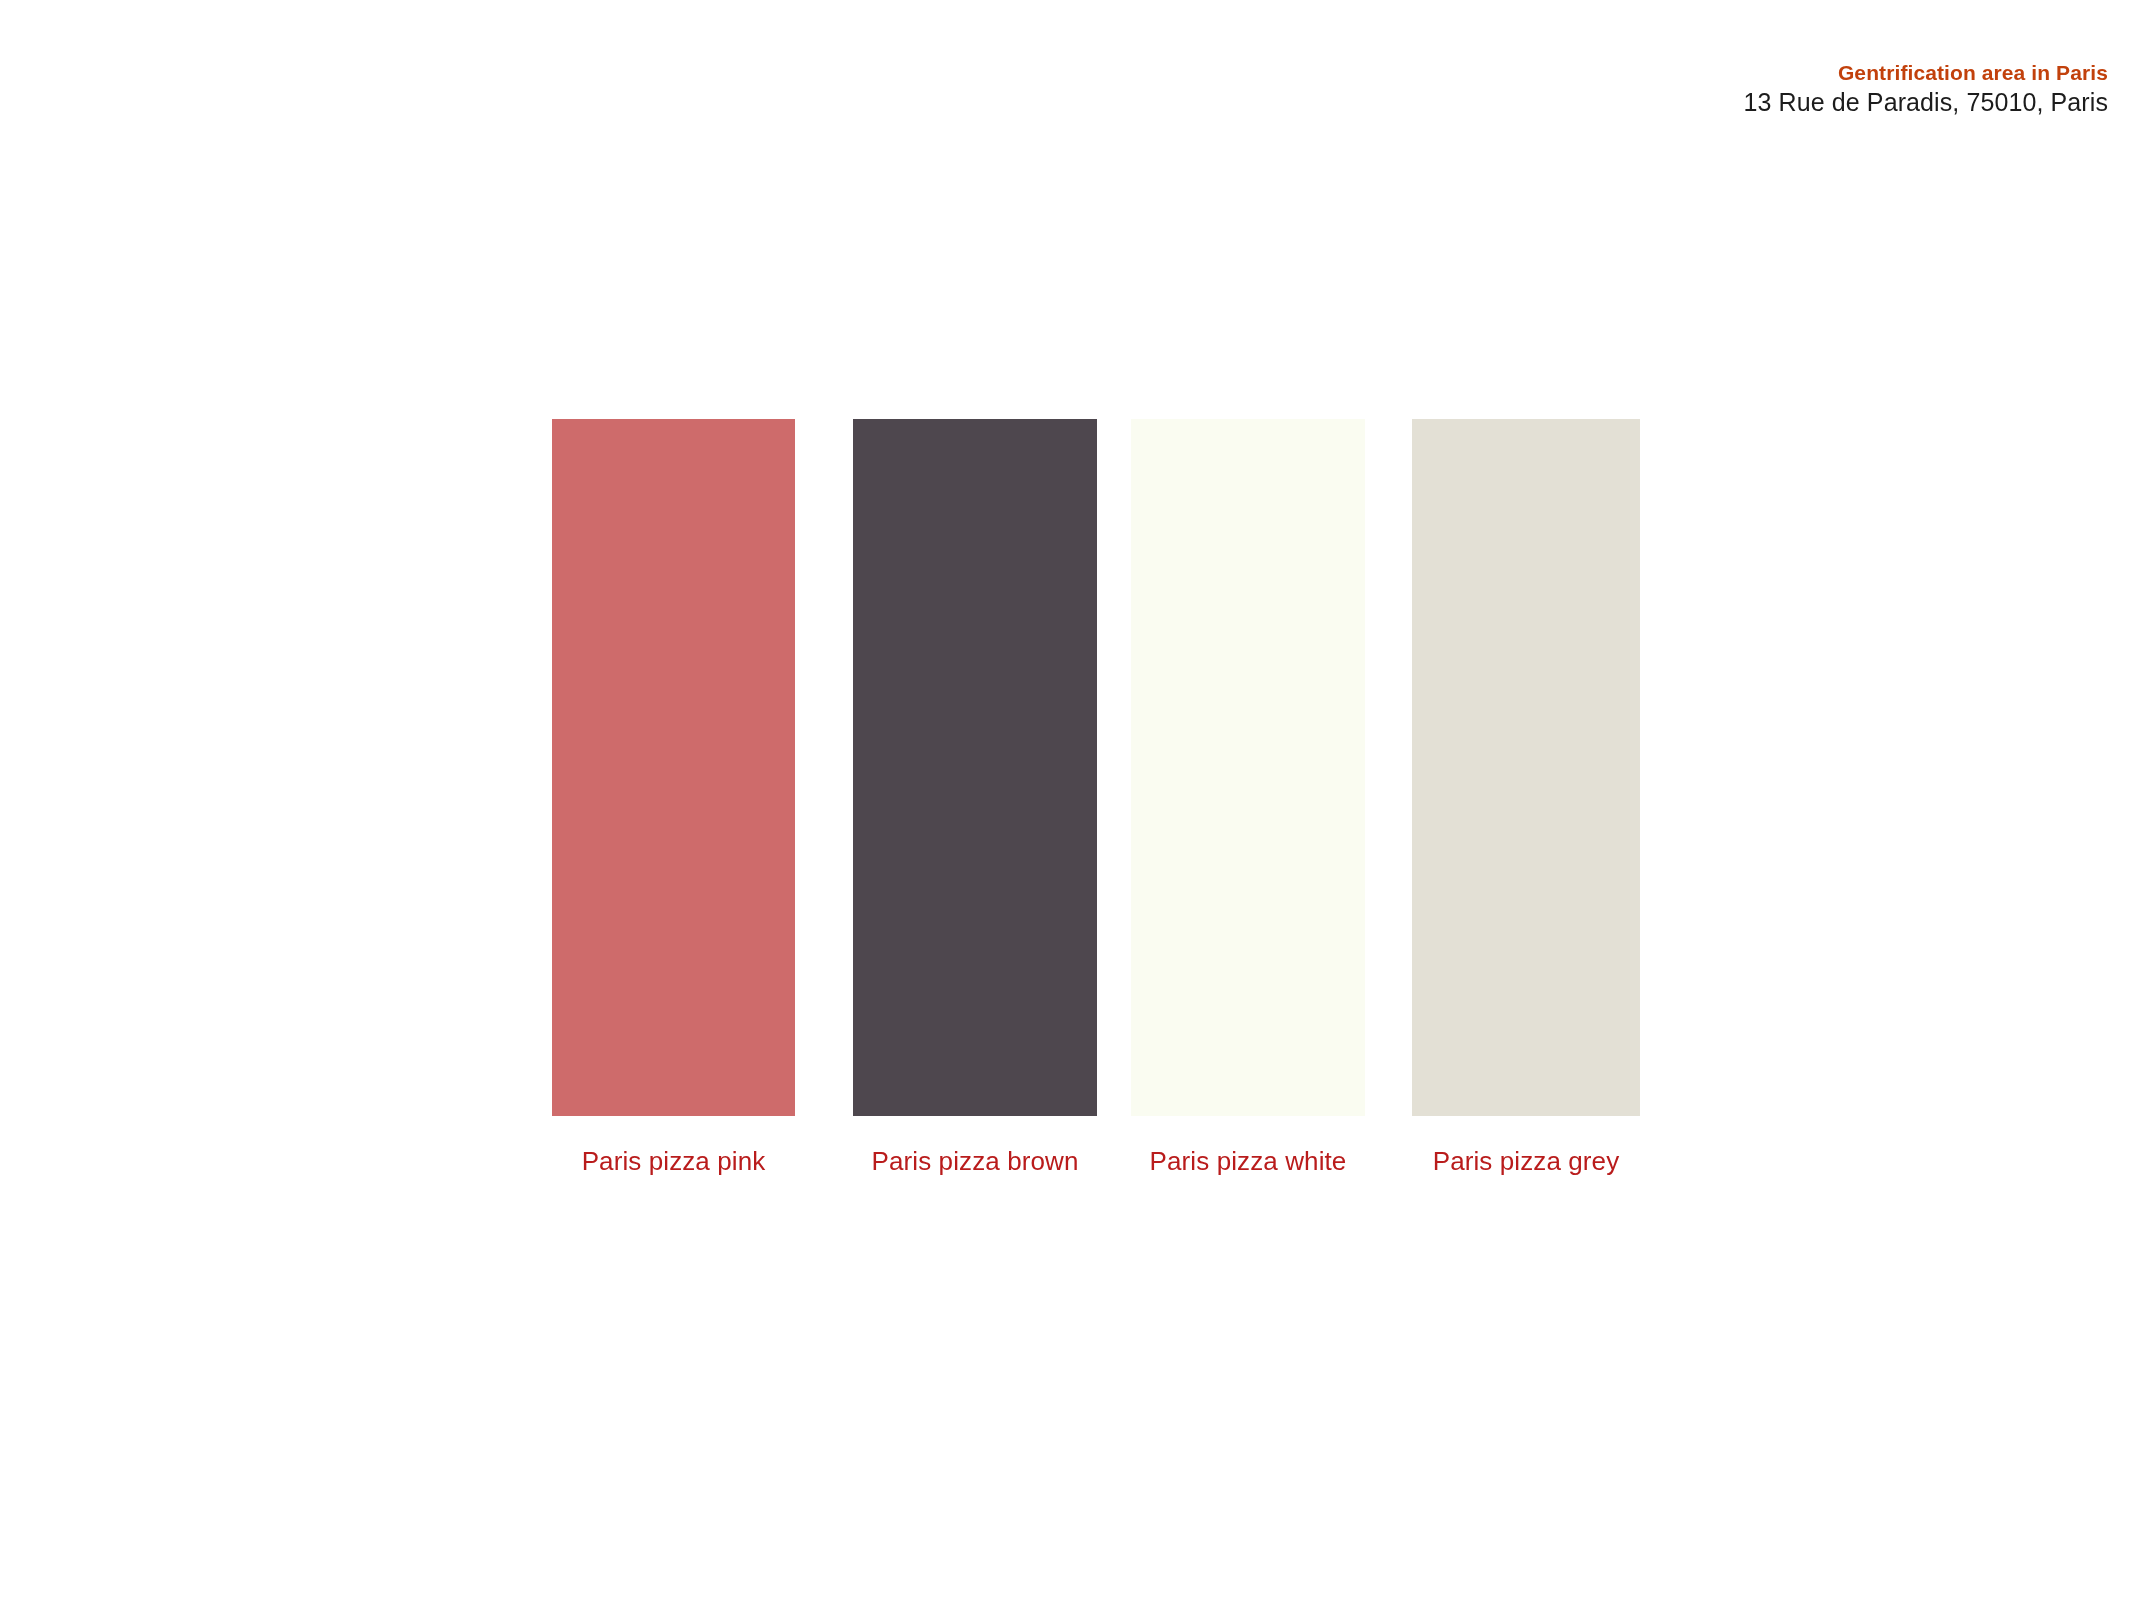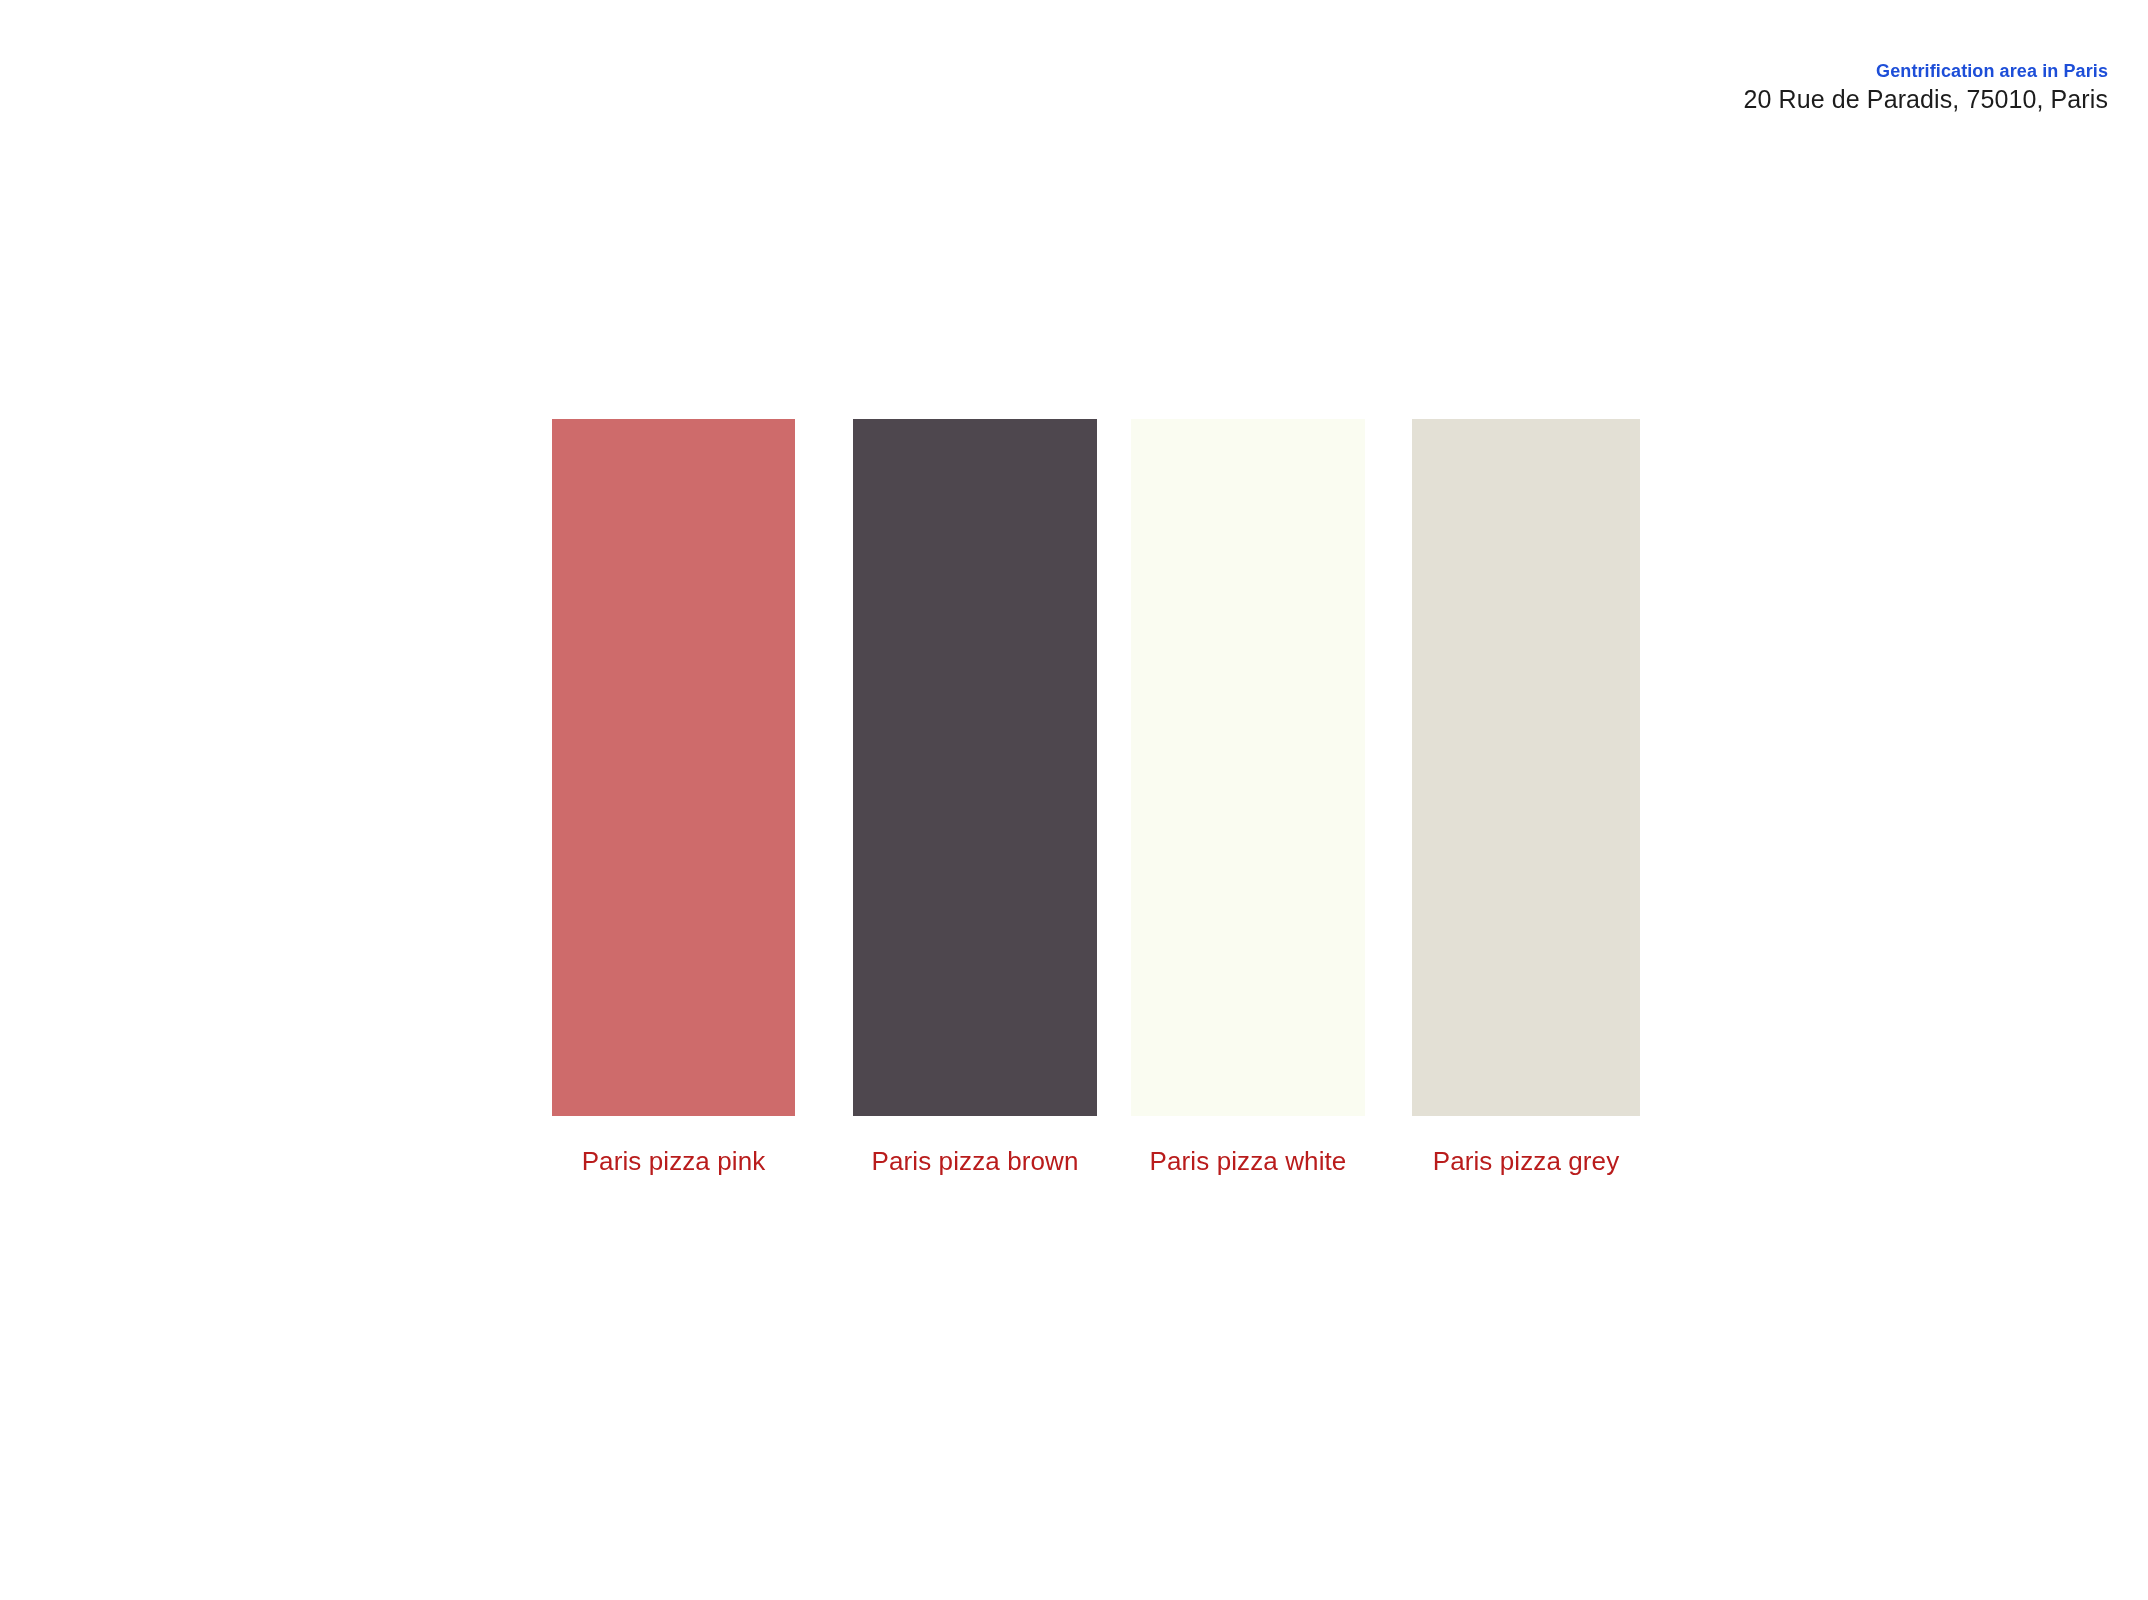--- a/index.html
+++ b/index.html
@@ -19,23 +19,23 @@
   
   #doc-header {
     position: absolute;
     top: 62px;
     right: 40px;
     text-align: right;
     line-height: 1.0;
   }
   #doc-header .title {
     display: block;
-    font-size: 18px;
+    font-size: 21px;
     font-weight: bold;
-    color: #1d4ed8;
+    color: #c2410c;
     letter-spacing: 0.1px;
     white-space: nowrap;
   }
   #doc-header .subtitle {
     display: block;
     margin-top: 7px;
     font-size: 25px;
     font-weight: normal;
     color: #1c1c1c;
     letter-spacing: 0.1px;
@@ -67,21 +67,21 @@
     color: #b91c1c;
     white-space: nowrap;
     letter-spacing: 0.1px;
   }
 </style>
 </head>
 <body>
 
 <div id="doc-header">
   <span class="title">Gentrification area in Paris</span>
-  <span class="subtitle">20 Rue de Paradis, 75010, Paris</span>
+  <span class="subtitle">13 Rue de Paradis, 75010, Paris</span>
 </div>
 
 <div id="palette">
 
   <div class="swatch-cell" style="left: 0px; width: 243px;">
     <span class="swatch-chip" style="background-color: rgb(206, 107, 107);"></span>
     <span class="swatch-label">Paris pizza pink</span>
   </div>
 
   <div class="swatch-cell" style="left: 301px; width: 244px;">

